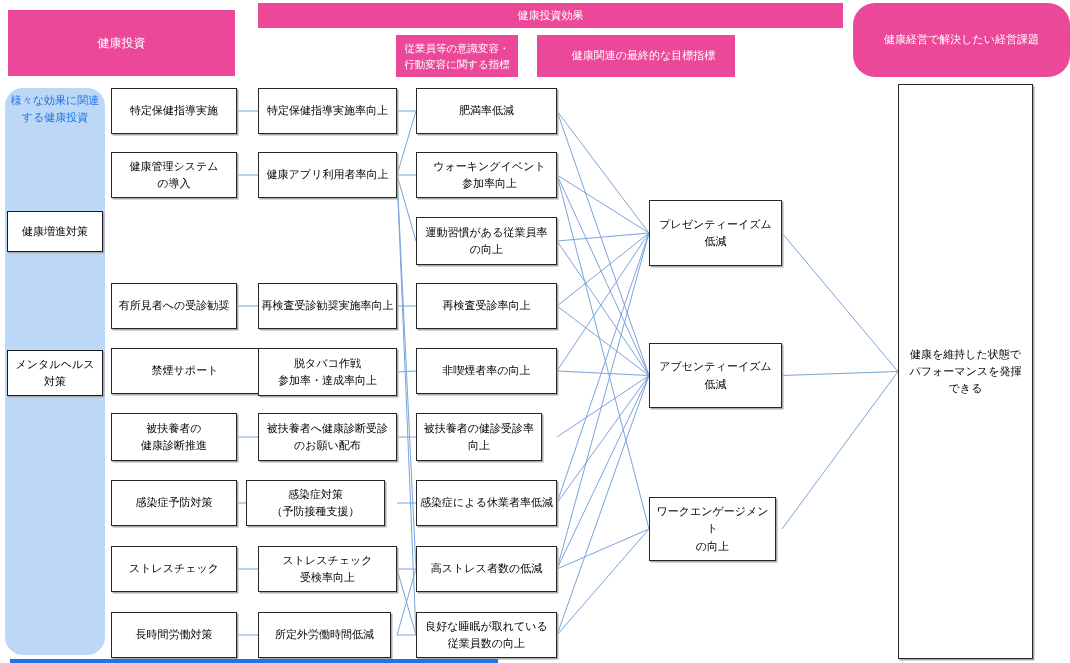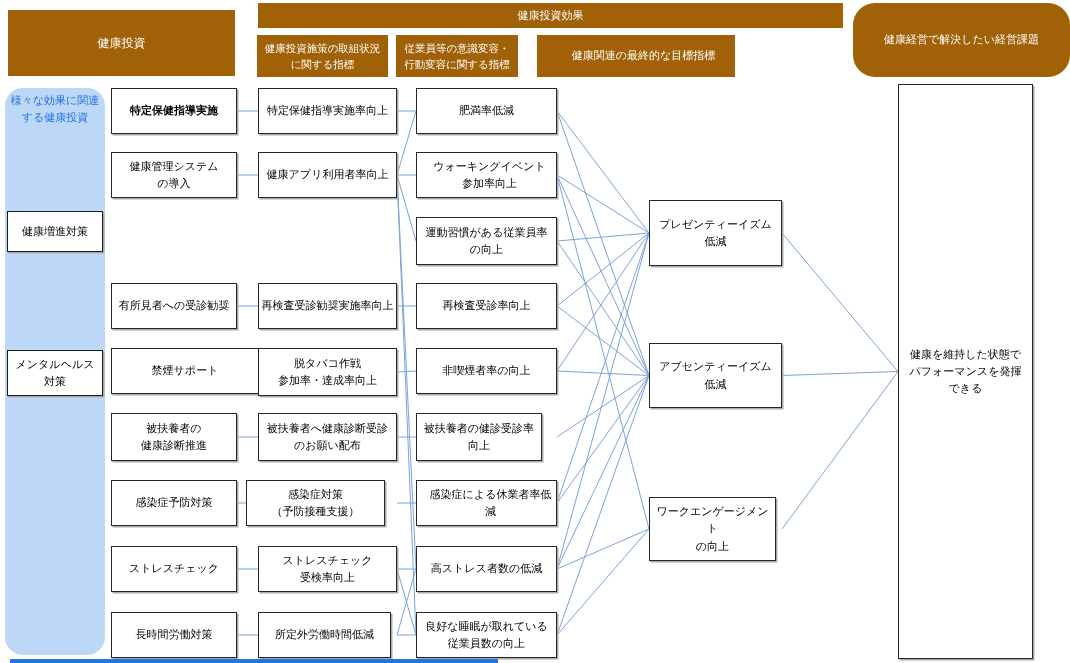--- a/index.html
+++ b/index.html
@@ -2,21 +2,21 @@
 <html><head>
 <meta charset="utf-8">
 <style>
   html,body{margin:0;padding:0;background:#fff;}
   #stage{
     position:relative;width:1070px;height:663px;overflow:hidden;
     font-family:"Liberation Sans","DejaVu Sans",sans-serif;
     background:#fff;
   }
   .hdr{
-    position:absolute;background:#a16207;color:#fff;
+    position:absolute;background:#ec4899;color:#fff;
     display:flex;align-items:center;justify-content:center;text-align:center;
     font-size:11px;line-height:1.55;box-sizing:border-box;padding:2px 4px;
     white-space:pre-line;z-index:2;
   }
   #sidebar{
     position:absolute;left:5px;top:88px;width:100px;height:567px;
     background:#BDD8F6;border-radius:18px;z-index:1;
   }
   #sidebar-label{
     position:absolute;left:5px;top:92px;width:100px;
@@ -89,34 +89,33 @@
       <line x1="557" y1="175" x2="649" y2="529" stroke="#7AA4DC" stroke-width="1"></line>
       <line x1="557" y1="569" x2="649" y2="529" stroke="#7AA4DC" stroke-width="1"></line>
       <line x1="557" y1="635" x2="649" y2="529" stroke="#7AA4DC" stroke-width="1"></line>
       <line x1="782" y1="233" x2="898" y2="371.5" stroke="#7AA4DC" stroke-width="1"></line>
       <line x1="782" y1="375.5" x2="898" y2="371.5" stroke="#7AA4DC" stroke-width="1"></line>
       <line x1="782" y1="529" x2="898" y2="371.5" stroke="#7AA4DC" stroke-width="1"></line>
     </svg>
 
   <div class="hdr" style="left:8px;top:10px;width:227px;height:66px;font-size:12px;">健康投資</div>
   <div class="hdr" style="left:258px;top:3px;width:585px;height:25px;">健康投資効果</div>
-  <div class="hdr" style="left:257px;top:35px;width:131px;height:42px;font-size:10.5px;">健康投資施策の取組状況に関する指標</div>
   <div class="hdr" style="left:396px;top:35px;width:122px;height:42px;font-size:10.5px;">従業員等の意識変容・行動変容に関する指標</div>
   <div class="hdr" style="left:537px;top:35px;width:198px;height:42px;padding-left:19px;">健康関連の最終的な目標指標</div>
   <div class="hdr" style="left:853px;top:3px;width:217px;height:74px;border-radius:22px;">健康経営で解決したい経営課題</div>
 
   <div id="sidebar"></div>
   <div id="sidebar-label">様々な効果に関連
 する健康投資</div>
   <div class="cat" style="left:7px;top:211px;width:96px;height:41px;">健康増進対策</div>
   <div class="cat" style="left:7px;top:350px;width:96px;height:46px;">メンタルヘルス
 対策</div>
 
   <div id="nodes">
-      <div class="node" style="left: 111px; top: 88px; width: 126px; height: 46px; font-weight: bold;">特定保健指導実施</div>
+      <div class="node" style="left: 111px; top: 88px; width: 126px; height: 46px;">特定保健指導実施</div>
       <div class="node" style="left: 111px; top: 152px; width: 126px; height: 46px;">健康管理システム
 の導入</div>
       <div class="node" style="left: 111px; top: 283px; width: 126px; height: 46px;">有所見者への受診勧奨</div>
       <div class="node" style="left: 111px; top: 348px; width: 148px; height: 46px;">禁煙サポート</div>
       <div class="node" style="left: 111px; top: 413px; width: 126px; height: 48px;">被扶養者の
 健康診断推進</div>
       <div class="node" style="left: 111px; top: 480px; width: 126px; height: 46px;">感染症予防対策</div>
       <div class="node" style="left: 111px; top: 546px; width: 126px; height: 46px;">ストレスチェック</div>
       <div class="node" style="left: 111px; top: 612px; width: 126px; height: 46px;">長時間労働対策</div>
       <div class="node" style="left: 258px; top: 88px; width: 139px; height: 46px;">特定保健指導実施率向上</div>
@@ -132,21 +131,21 @@
 受検率向上</div>
       <div class="node" style="left: 258px; top: 612px; width: 133px; height: 46px;">所定外労働時間低減</div>
       <div class="node" style="left: 416px; top: 88px; width: 141px; height: 46px;">肥満率低減</div>
       <div class="node" style="left: 416px; top: 152px; width: 141px; height: 46px; padding-left: 8px;">ウォーキングイベント
 参加率向上</div>
       <div class="node" style="left: 416px; top: 217px; width: 141px; height: 48px;">運動習慣がある従業員率
 の向上</div>
       <div class="node" style="left: 416px; top: 283px; width: 141px; height: 46px;">再検査受診率向上</div>
       <div class="node" style="left: 416px; top: 348px; width: 141px; height: 46px;">非喫煙者率の向上</div>
       <div class="node" style="left: 416px; top: 413px; width: 126px; height: 48px;">被扶養者の健診受診率向上</div>
-      <div class="node" style="left: 416px; top: 480px; width: 141px; height: 46px; padding-left: 10px;">感染症による休業者率低減</div>
+      <div class="node" style="left: 416px; top: 480px; width: 141px; height: 46px;">感染症による休業者率低減</div>
       <div class="node" style="left: 416px; top: 546px; width: 141px; height: 46px;">高ストレス者数の低減</div>
       <div class="node" style="left: 416px; top: 612px; width: 141px; height: 46px;">良好な睡眠が取れている
 従業員数の向上</div>
       <div class="node" style="left: 649px; top: 200px; width: 133px; height: 66px;">プレゼンティーイズム
 低減</div>
       <div class="node" style="left: 649px; top: 343px; width: 133px; height: 65px;">アブセンティーイズム
 低減</div>
       <div class="node" style="left: 649px; top: 497px; width: 127px; height: 64px;">ワークエンゲージメント
 の向上</div>
       <div class="node" style="left: 898px; top: 84px; width: 135px; height: 575px;">健康を維持した状態で

